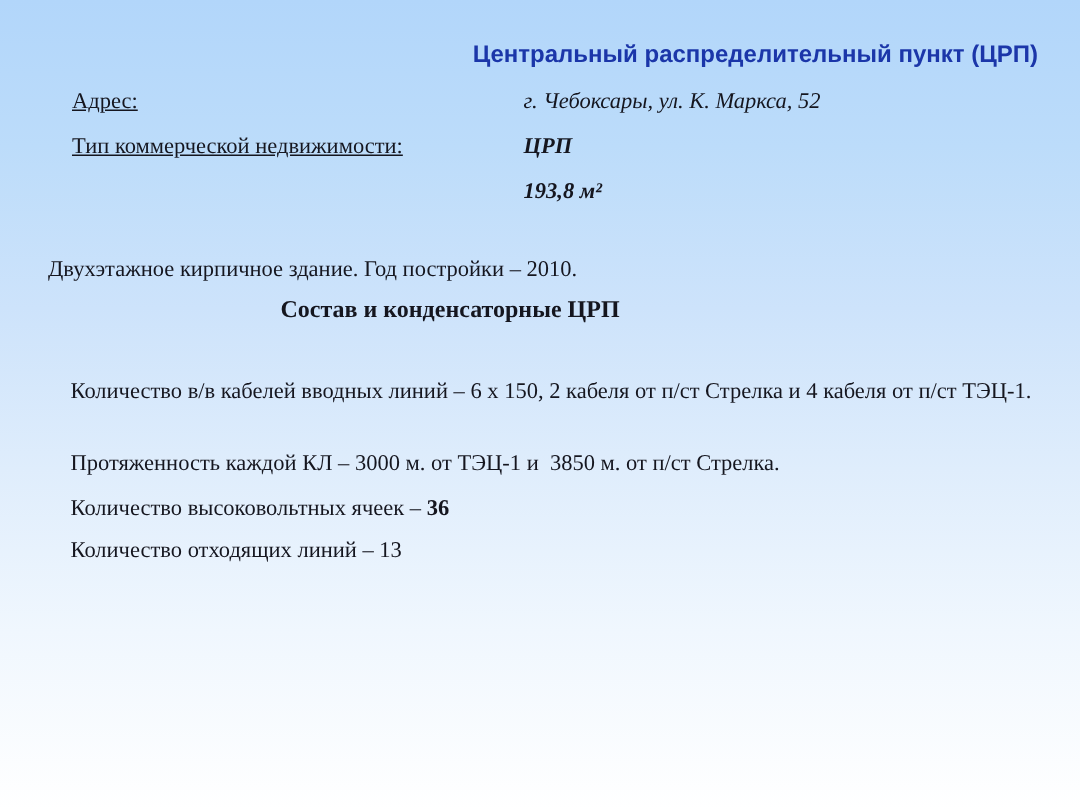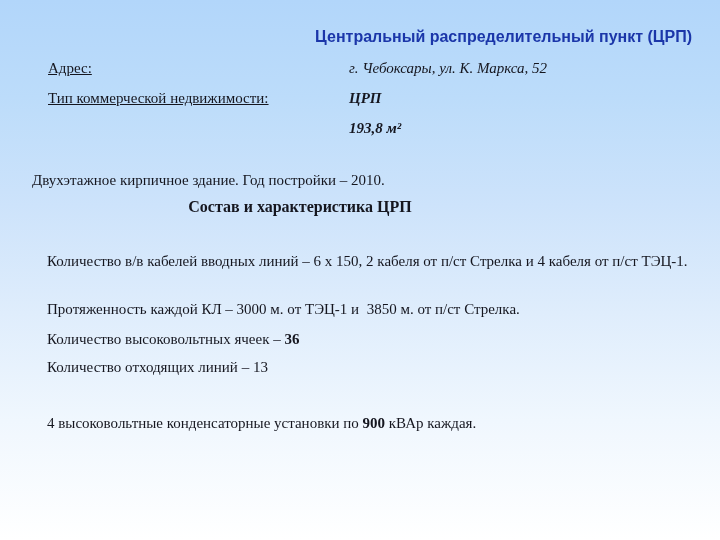--- a/index.html
+++ b/index.html
@@ -67,36 +67,33 @@
     <span class="prop-label">Тип коммерческой недвижимости:</span>
     <span class="prop-value bold">ЦРП</span>
   </div>
 
   <div class="prop-row r2">
     <span class="prop-value bold">193,8 м²</span>
   </div>
 
   <div class="building-info">Двухэтажное кирпичное здание. Год постройки – 2010.</div>
 
-  <div class="section-heading">Состав и характеристика ЦРП</div>
+  <div class="section-heading">Состав и конденсаторные ЦРП</div>
 
   <div class="detail d0">
     <span>Количество в/в кабелей вводных линий – 6 х 150, 2 кабеля от п/ст Стрелка и 4 кабеля от п/ст ТЭЦ-1.</span><span class="bold"></span><span></span>
   </div>
 
   <div class="detail d1">
     <span>Протяженность каждой КЛ – 3000 м. от ТЭЦ-1 и  3850 м. от п/ст Стрелка.</span><span class="bold"></span><span></span>
   </div>
 
   <div class="detail d2">
     <span>Количество высоковольтных ячеек – </span><span class="bold">36</span><span></span>
   </div>
 
   <div class="detail d3">
     <span>Количество отходящих линий – 13</span><span class="bold"></span><span></span>
   </div>
 
 
-  <div class="detail d5">
-    <span>4 высоковольтные конденсаторные установки по </span><span class="bold">900</span><span> кВАр каждая.</span>
-  </div>
 
 </div>
 
 </body></html>

